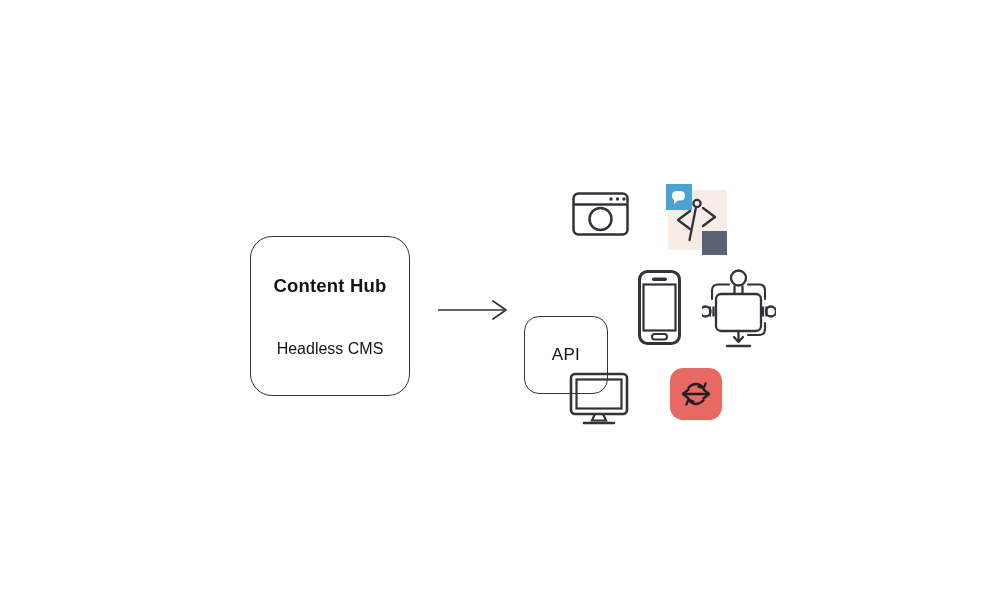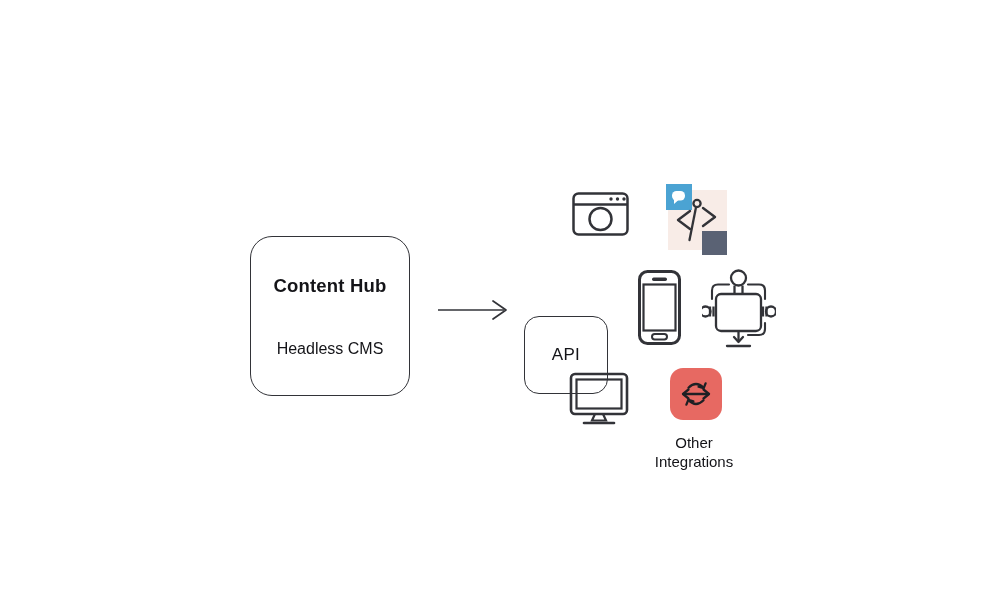--- a/index.html
+++ b/index.html
@@ -126,15 +126,14 @@
         <line x1="4.5" y1="17" x2="29.5" y2="17"></line>
         <polyline points="9.5,12.5 4,17 9.5,21.5"></polyline>
         <polyline points="24.5,12.5 30,17 24.5,21.5"></polyline>
         <path d="M 9.5,10.8 Q 17,3.2 24.5,10.8"></path>
         <path d="M 26.6,6.4 L 24.7,11.2 L 19.6,9.7"></path>
         <path d="M 24.5,23.2 Q 17,30.8 9.5,23.2"></path>
         <path d="M 7.4,27.6 L 9.3,22.8 L 14.4,24.3"></path>
       </g>
     </svg>
   </div>
-  <div class="other-label">Other Integrations</div>
 
 </div>
 
 </body></html>

